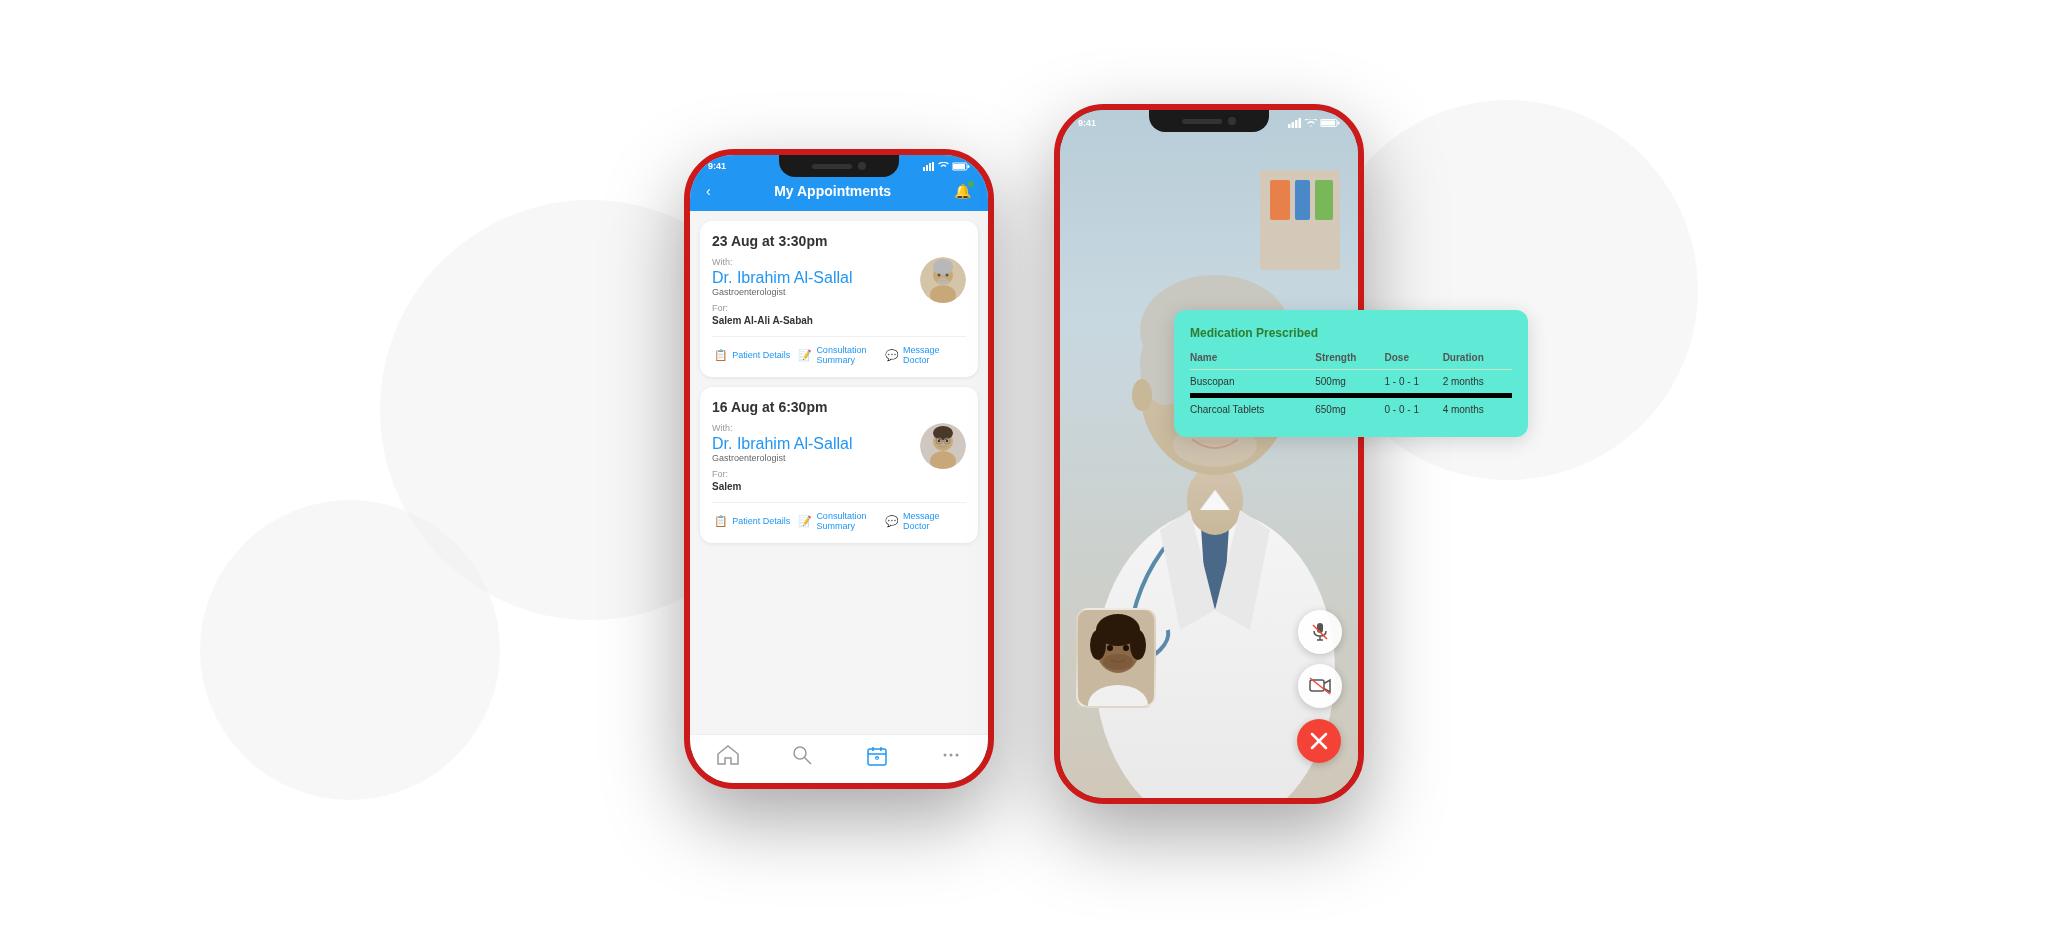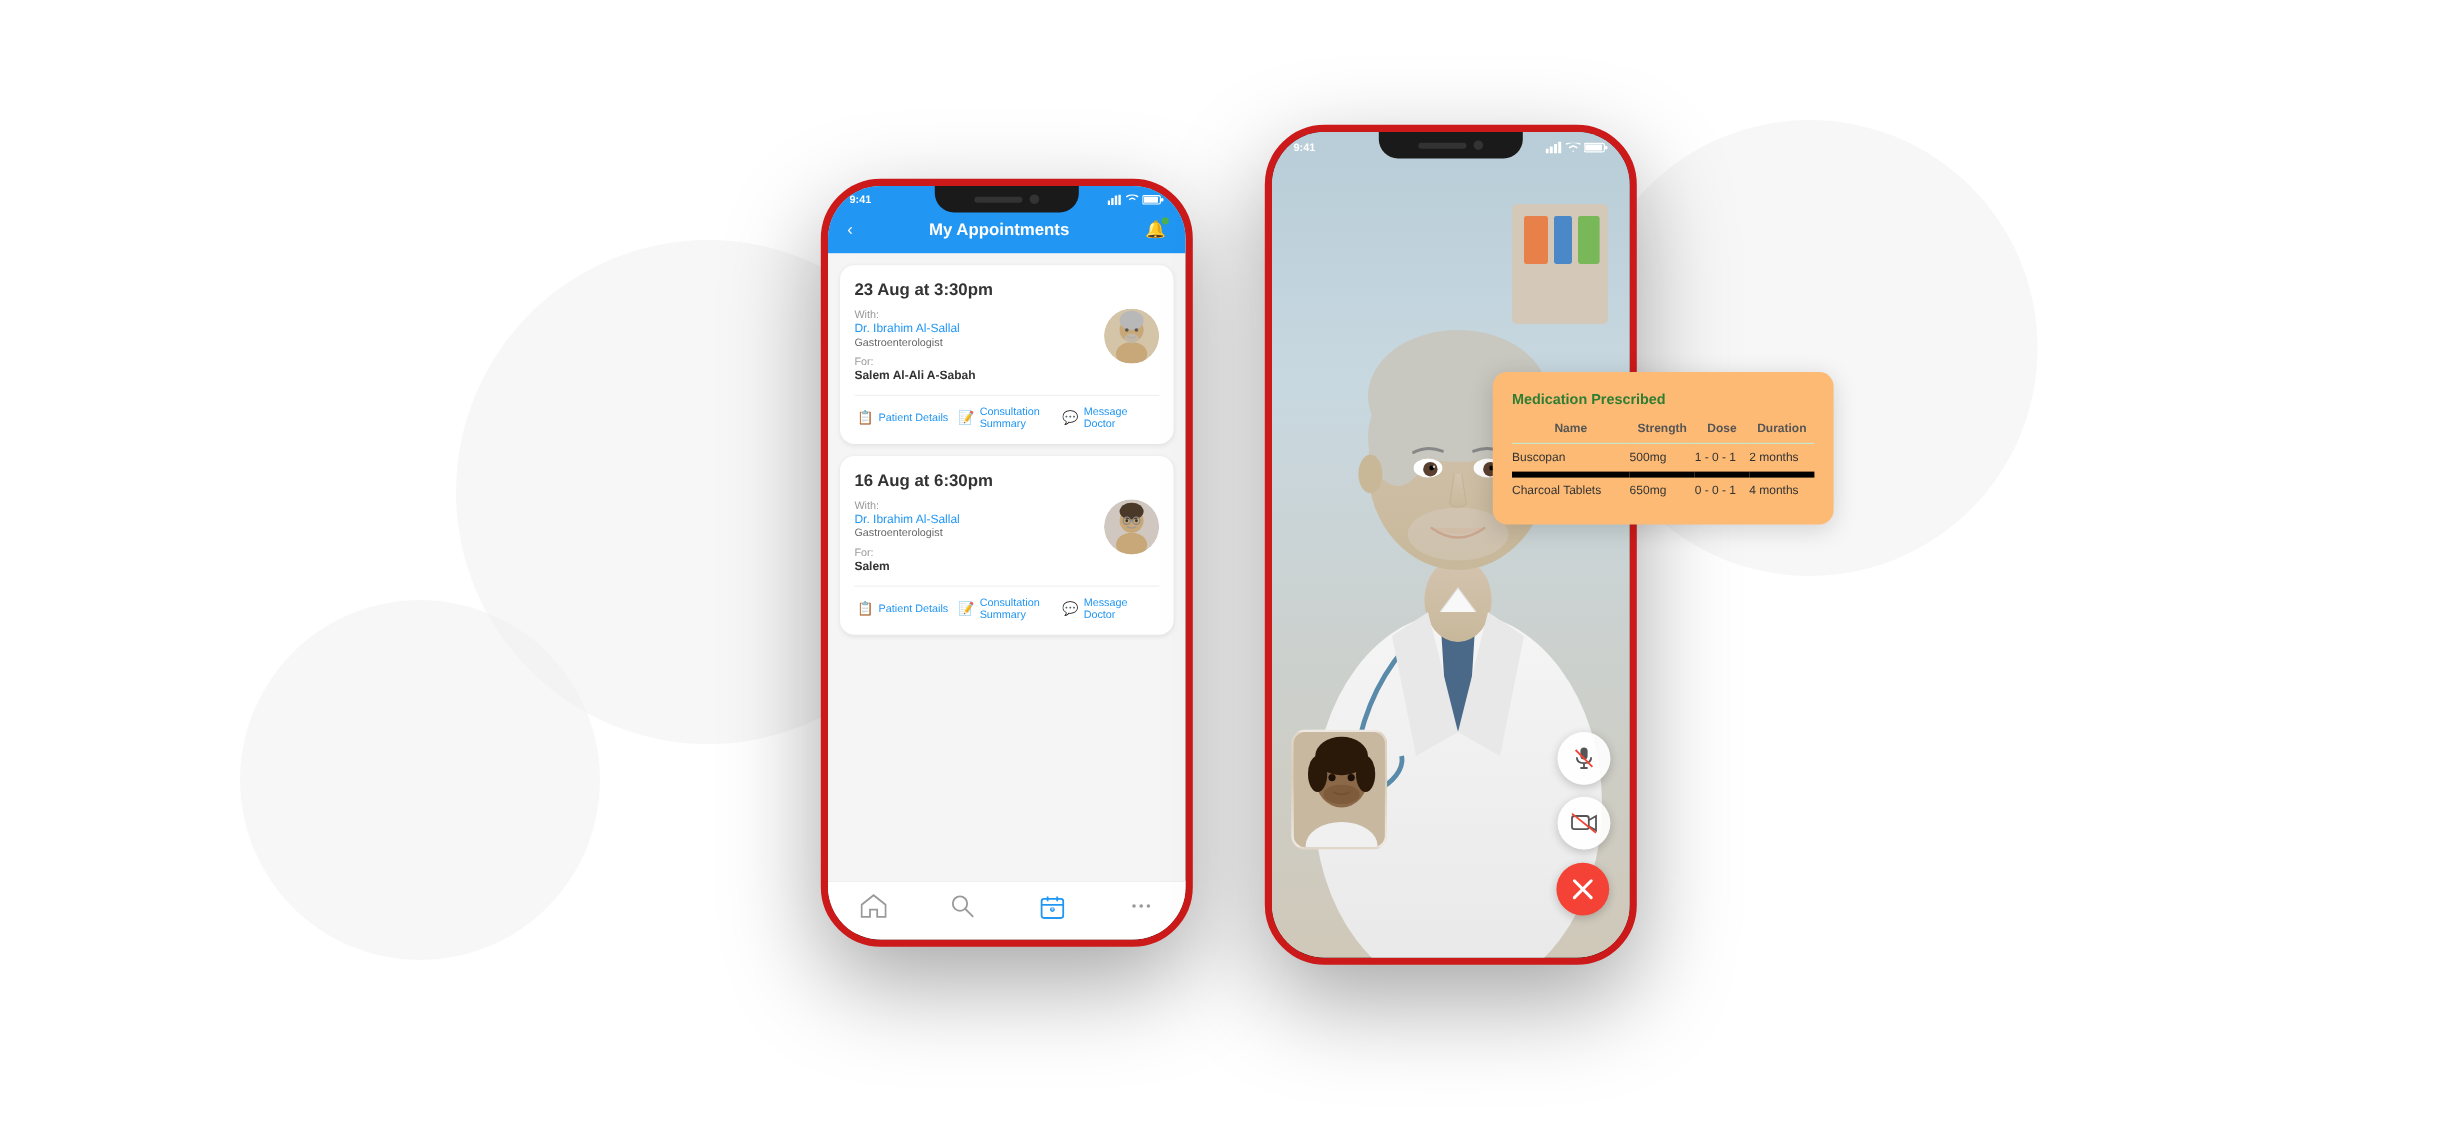--- a/index.html
+++ b/index.html
@@ -175,21 +175,21 @@
     }
 
     .appt-body {
       display: flex;
       align-items: flex-start;
       justify-content: center;
     }
 
     .appt-info { flex: 1; }
     .appt-label { font-size: 9px; color: #999; margin-bottom: 2px; }
-    .appt-doctor { font-size: 10px; color: #2196F3; font-weight: 500; }
+    .appt-doctor { font-size: 16px; color: #2196F3; font-weight: 500; }
     .appt-specialty { font-size: 9px; color: #666; margin-bottom: 6px; }
     .appt-patient-label { font-size: 9px; color: #999; margin-bottom: 2px; }
     .appt-patient { font-size: 10px; color: #333; font-weight: 600; }
 
     .doctor-avatar {
       width: 46px; height: 46px;
       border-radius: 50%;
       overflow: hidden;
       flex-shrink: 0;
     }
@@ -255,42 +255,42 @@
         #f0ece8 85%,
         #e8e0d8 100%
       );
     }
 
     
     .medication-card {
       position: absolute;
       right: -170px;
       top: 200px;
-      width: 284px;
-      background: #fdba74;
+      width: 354px;
+      background: #5eead4;
       border-radius: 12px;
       padding: 16px;
       box-shadow: 0 4px 20px rgba(0,0,0,0.15);
       z-index: 20;
     }
     .med-card-title {
       font-size: 12px;
       font-weight: 700;
       color: #2e7d32;
       margin-bottom: 12px;
     }
     .med-table {
       width: 100%;
       border-collapse: collapse;
     }
     .med-table th {
       font-size: 10px;
       font-weight: 600;
       color: #555;
-      text-align: center;
+      text-align: left;
       padding-bottom: 6px;
       border-bottom: 1px solid #c8e6c9;
     }
     .med-table td {
       font-size: 10px;
       color: #333;
       padding: 6px 0;
       border-bottom: 5px solid #000000;
     }
     .med-table tr:last-child td { border-bottom: none; }

